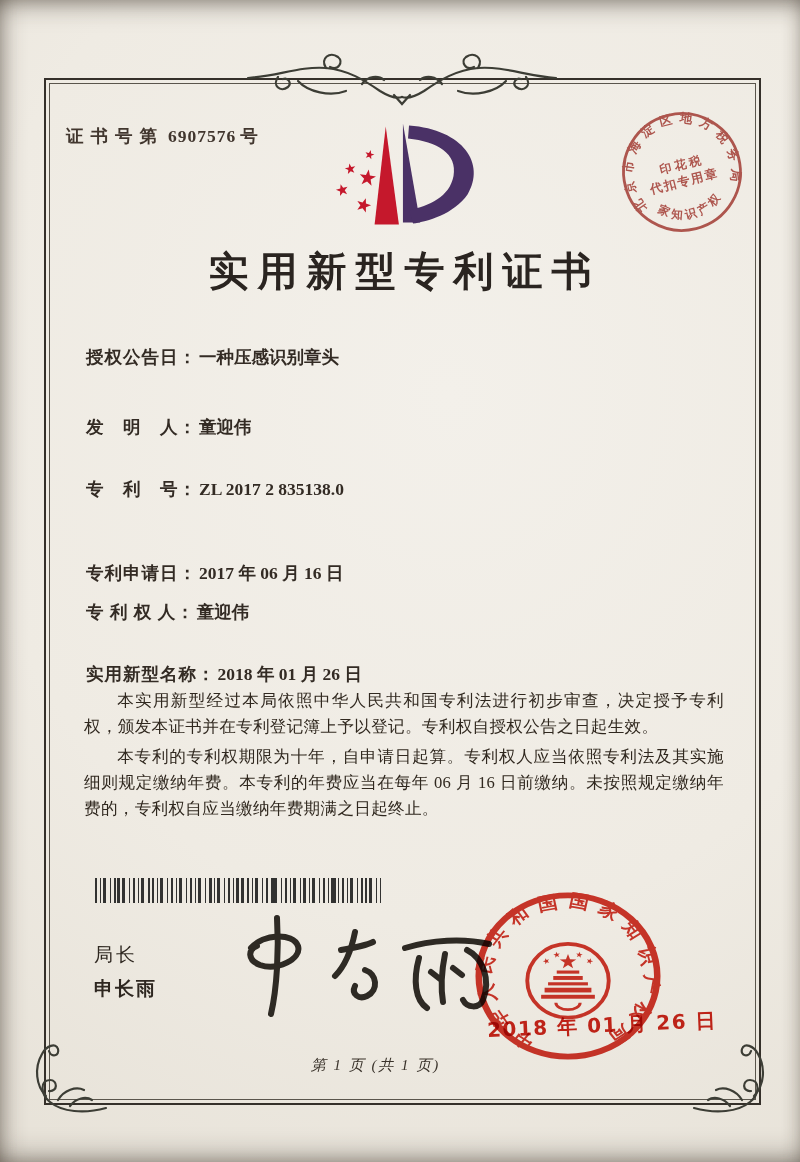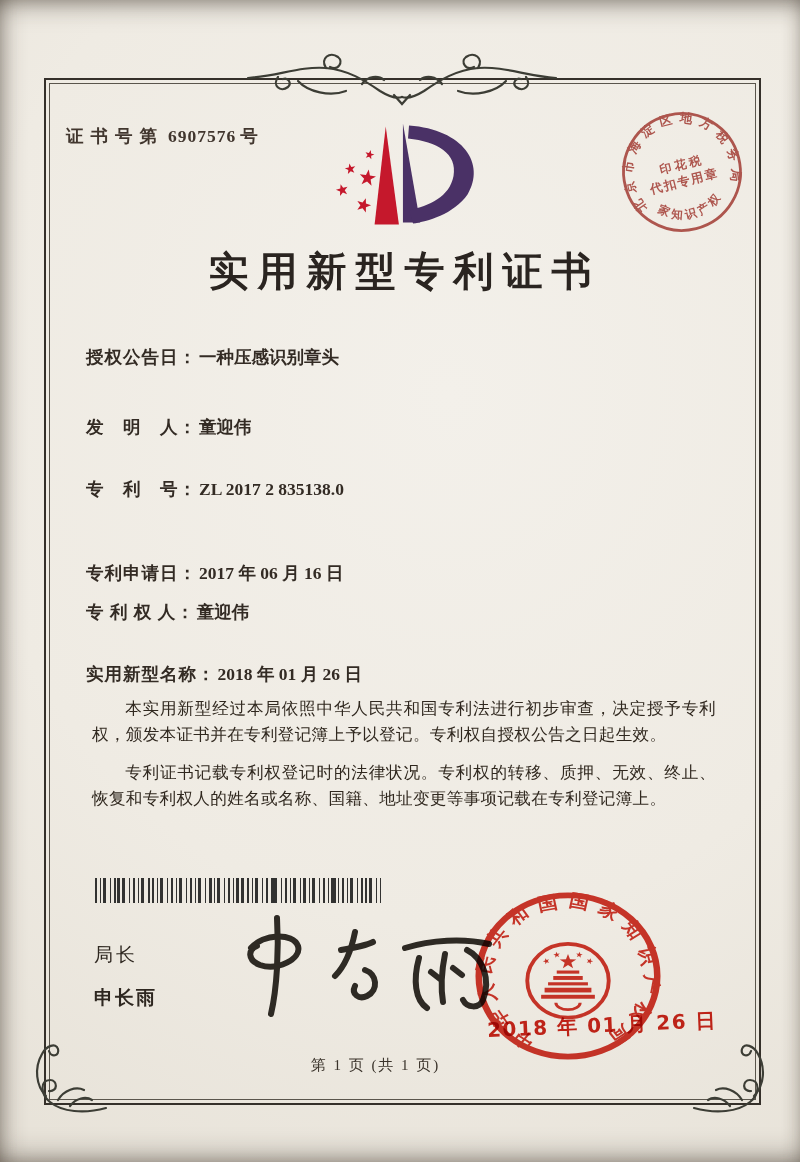--- a/index.html
+++ b/index.html
@@ -58,33 +58,33 @@
   .fields{position:absolute; left:86px; top:0; z-index:3;}
   .field{position:absolute; white-space:nowrap; font-size:17.5px; color:#332b24; font-weight:bold;}
   .field .lab{letter-spacing:1px;}
   .field .val{padding-left:2px;text-align:center;}
 
   .body-text{
     position:absolute; left:80px; top:684px; width:648px; z-index:3;
     font-size:16.6px; line-height:26px; color:#30281f; text-align:justify;
     letter-spacing:.3px;
   }
-  .body-text p{margin:12px; text-indent:2em;}
+  .body-text p{margin:4px; text-indent:2em;}
 
   .barcode{
     position:absolute; left:95px; top:878px; width:286px; height:25px; z-index:2;
     background:
       repeating-linear-gradient(90deg,#191919 0 2px,transparent 2px 5px,#191919 5px 6px,transparent 6px 8px,#191919 8px 11px,transparent 11px 15px,#191919 15px 16px,transparent 16px 19px),
       repeating-linear-gradient(90deg,transparent 0 22px,#191919 22px 24px,transparent 24px 31px);
     opacity:.88;
   }
 
   .sig-block{position:absolute; left:94px; top:942px; z-index:3; color:#2e2720;}
   .sig-title{font-size:19px; font-weight:normal; letter-spacing:3px;}
-  .sig-name{font-size:19px; font-weight:bold; letter-spacing:2px; margin-top:17px;}
+  .sig-name{font-size:19px; font-weight:bold; letter-spacing:2px; margin-top:8px;}
   .signature{position:absolute; left:205px; top:908px; width:310px; height:115px; z-index:3;}
   .signature path{stroke:#2e2a24; stroke-width:6; fill:none; stroke-linecap:round; stroke-linejoin:round;}
 
   .seal{
     position:absolute; left:464px; top:882px; width:208px; height:188px; z-index:5;
     opacity:.93; mix-blend-mode:multiply;
   }
   .seal .red{fill:var(--seal-red,#d0281c);}
   .seal .redline{stroke:var(--seal-red,#d0281c); fill:none;}
   .seal text{fill:var(--seal-red,#d0281c); font-weight:bold;}
@@ -92,20 +92,21 @@
     position:absolute; left:487px; top:1012px; z-index:6; white-space:nowrap;
     font-family:"DejaVu Sans","Liberation Sans",sans-serif;
     font-size:20px; font-weight:bold; color:#cb1a0e; letter-spacing:1.5px;
     transform:rotate(-2.5deg); mix-blend-mode:multiply; opacity:.95;
   }
 
   .page-footer{
     position:absolute; left:45px; width:713px; top:1056px; z-index:3;
     text-align:center; font-size:15px; color:#3a332b; letter-spacing:2px;
     transform:translateX(-26px);
+    font-style:italic;
   }
 </style>
 </head>
 <body>
 
 <div class="photo">
   <div class="page">
 
     <div class="frame">
       <div class="frame-inner"></div>
@@ -194,21 +195,21 @@
       <div class="field" style="top:600px">
         <span class="lab">专 利 权 人：</span><span class="val">童迎伟</span>
       </div>
       <div class="field" style="top:662px">
         <span class="lab">实用新型名称：</span><span class="val">2018 年 01 月 26 日</span>
       </div>
     </div>
 
     <div class="body-text">
       <p>本实用新型经过本局依照中华人民共和国专利法进行初步审查，决定授予专利权，颁发本证书并在专利登记簿上予以登记。专利权自授权公告之日起生效。</p>
-      <p>专利证书记载专利权登记时的法律状况。专利权的转移、质押、无效、终止、恢复和专利权人的姓名或名称、国籍、地址变更等事项记载在专利登记簿上。</p>
+      <p>本专利的专利权期限为十年，自申请日起算。专利权人应当依照专利法及其实施细则规定缴纳年费。本专利的年费应当在每年 06 月 16 日前缴纳。未按照规定缴纳年费的，专利权自应当缴纳年费期满之日起终止。</p>
     </div>
 
     <div class="barcode"></div>
 
     <div class="sig-block">
       <div class="sig-title">局长</div>
       <div class="sig-name">申长雨</div>
     </div>
     <svg class="signature" viewBox="0 0 310 115">
       <path d="M46,40 C58,26 88,24 93,38 C97,51 72,63 55,57 C42,52 43,41 52,38"></path>

